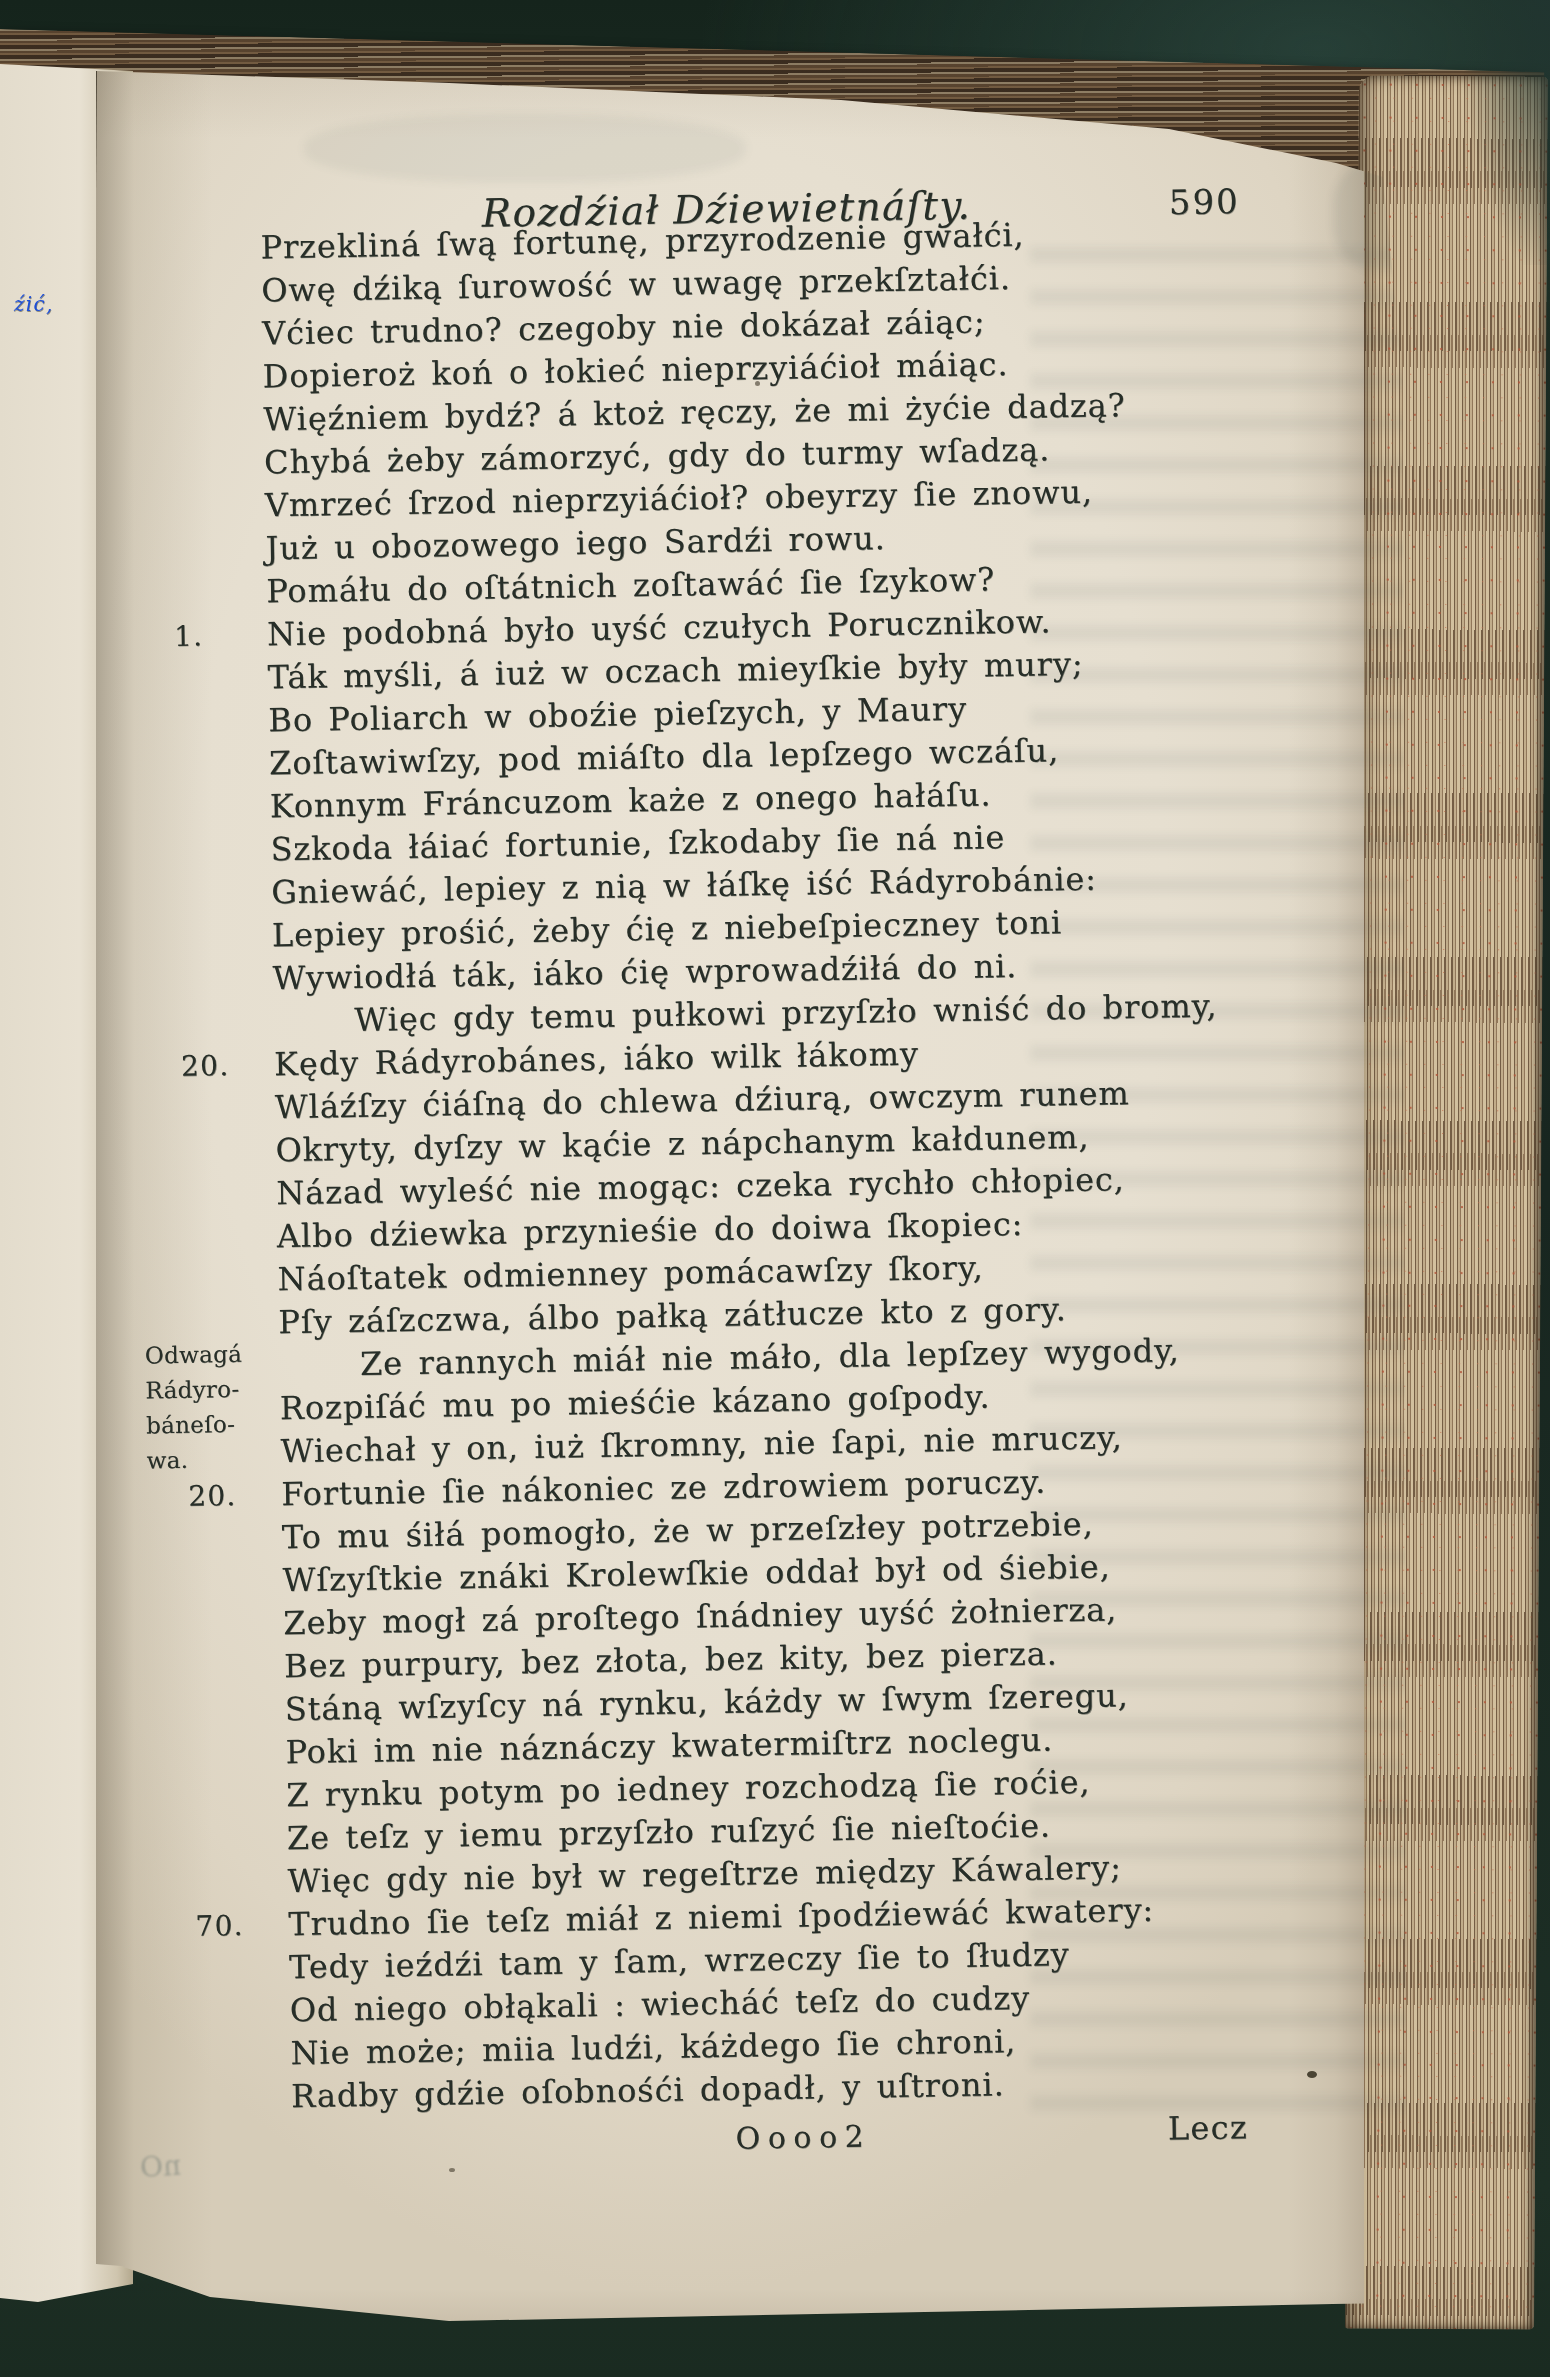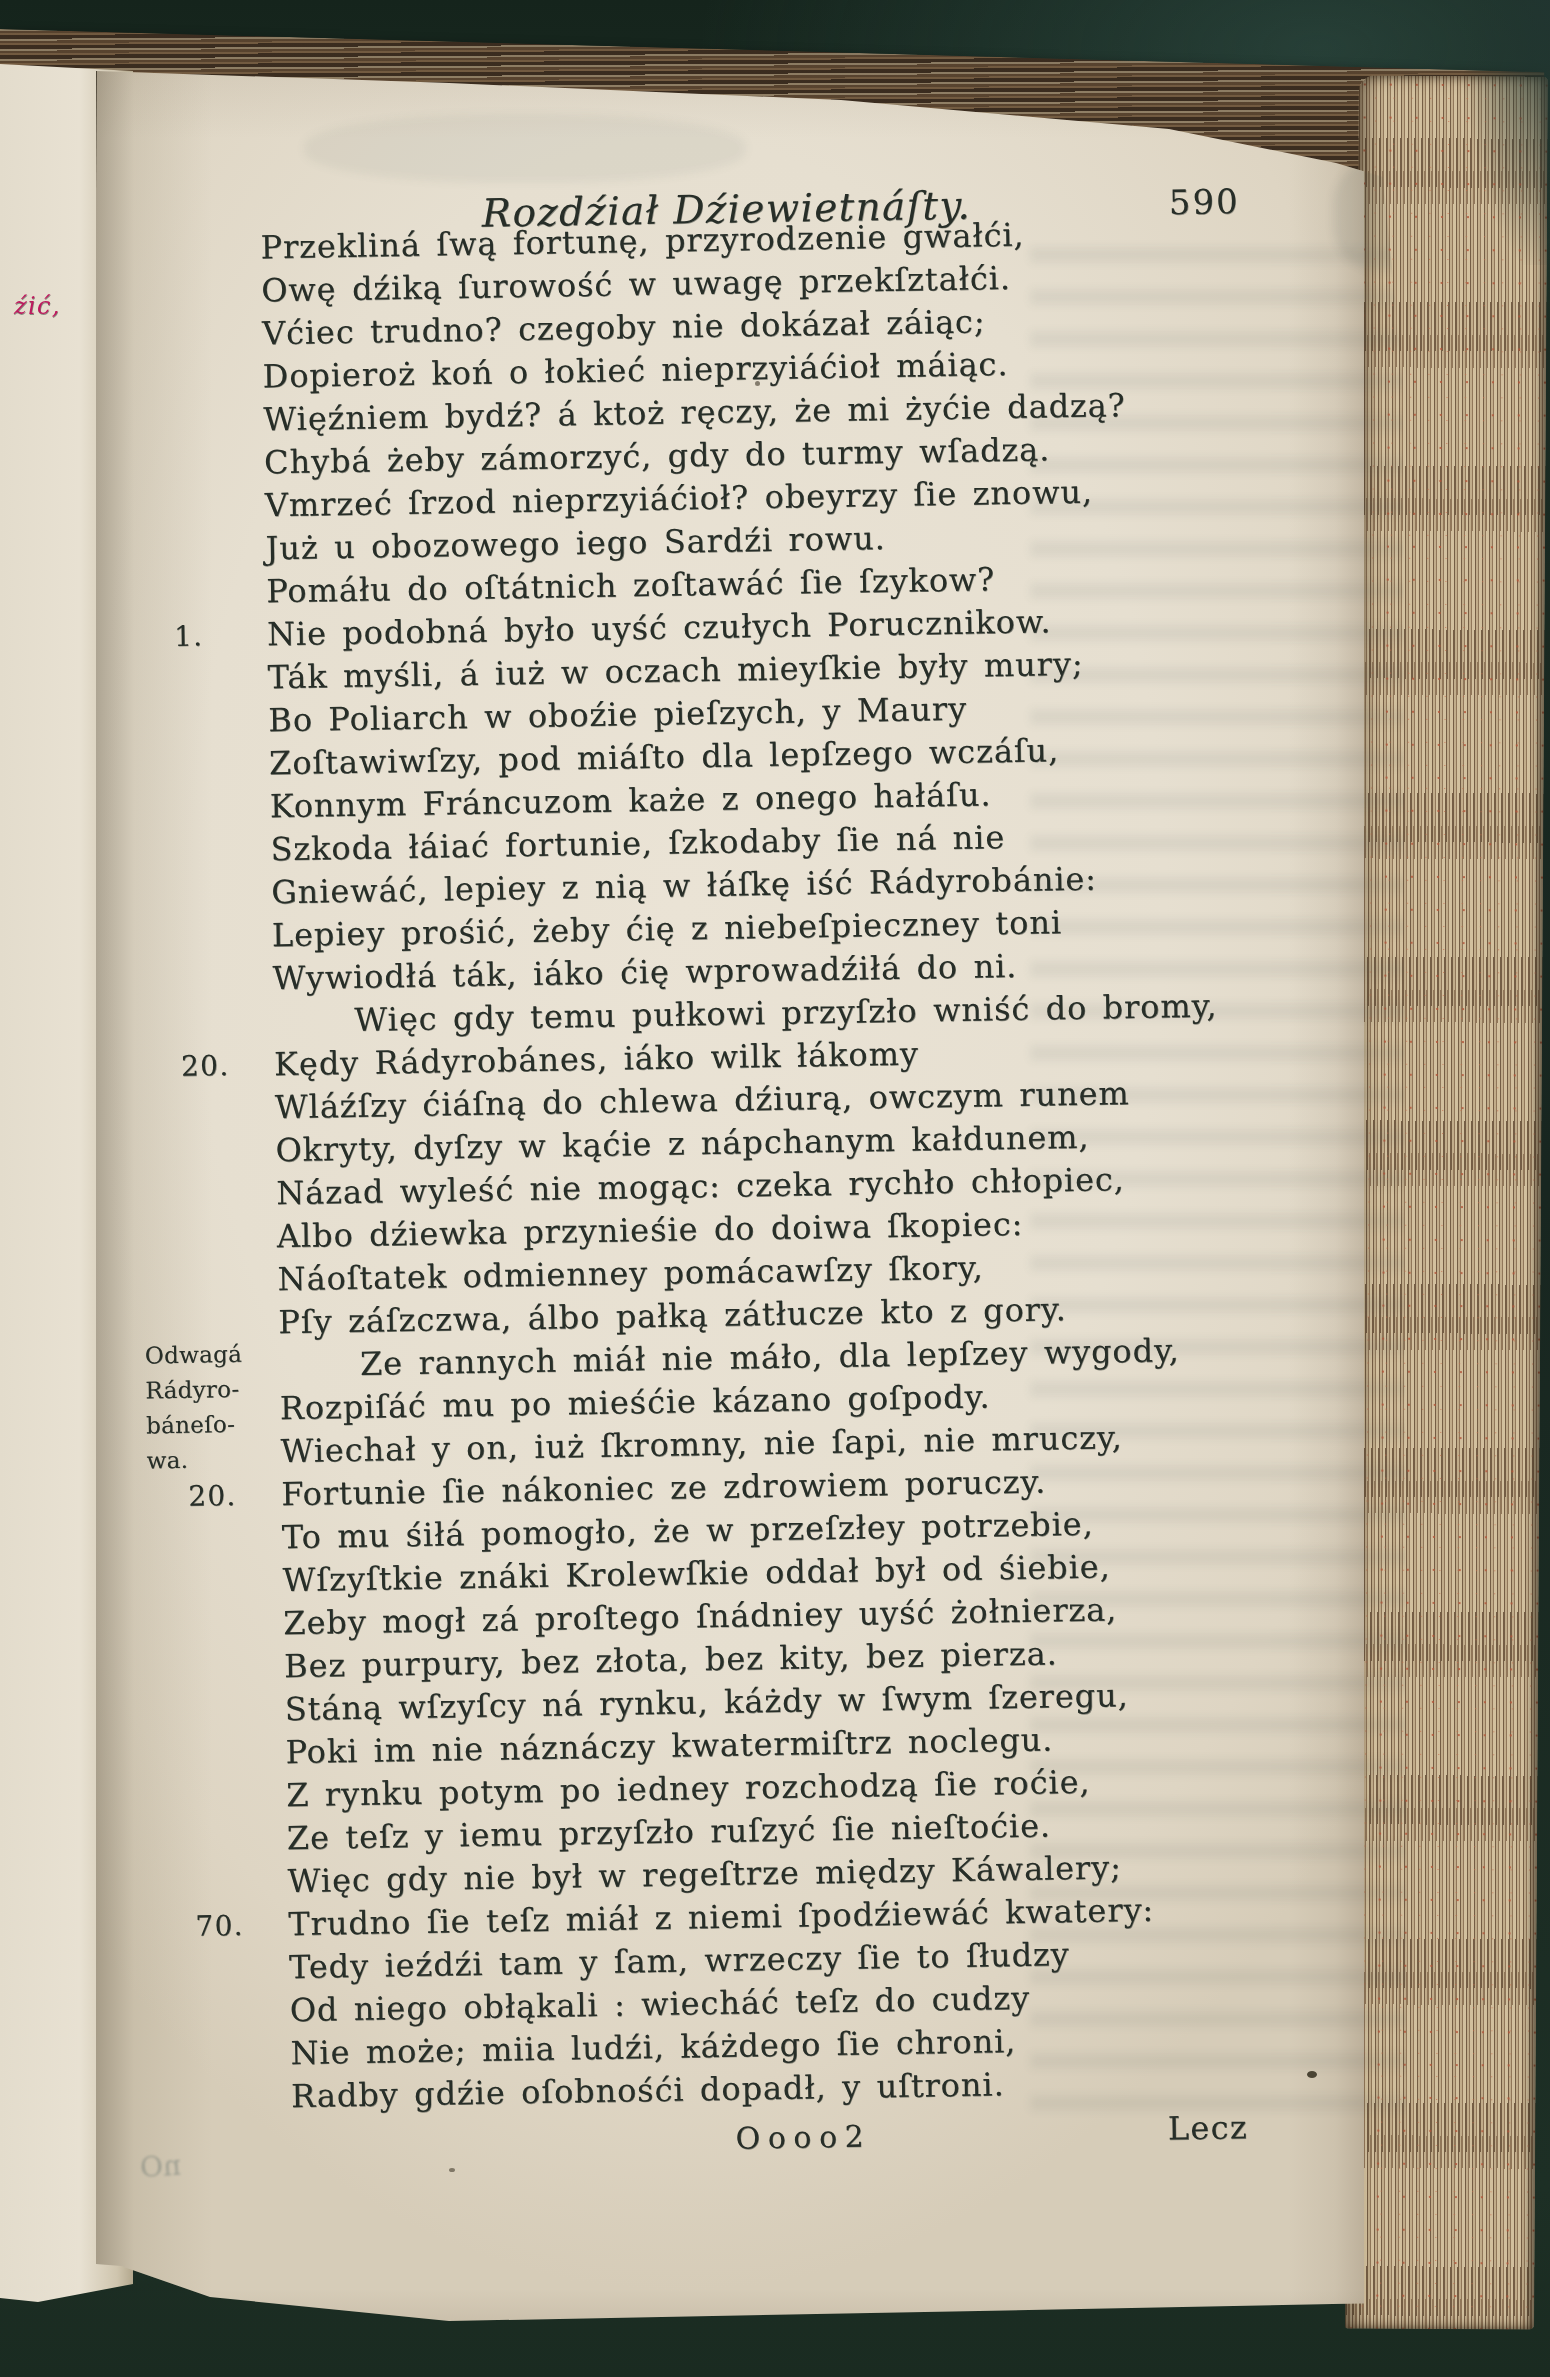--- a/index.html
+++ b/index.html
@@ -96,22 +96,22 @@
     text-shadow:0.4px 0.4px 0 rgba(39,46,40,.45);
   }
   
   .sig-row{position:absolute;left:0;top:2128px;width:1312px;height:50px;}
   .signature{position:absolute;left:480px;width:391px;text-align:center;
     font-size:30px;letter-spacing:7.6px;text-shadow:0.5px 0.6px 0 rgba(39,46,40,.5);}
   .catchword{position:absolute;left:1040px;top:-3.8px;font-size:32px;letter-spacing:1.3px;
     text-shadow:0.5px 0.6px 0 rgba(39,46,40,.5);}
   
   .opp-frag{
-    position:absolute;left:14px;top:292px;font-size:24px;font-style:italic;
-    color:#be185d;letter-spacing:1.3px;text-shadow:0.5px 0.5px 0 rgba(45,51,44,.5);
+    position:absolute;left:14px;top:292px;font-size:20px;font-style:italic;
+    color:#1d4ed8;letter-spacing:1.3px;text-shadow:0.5px 0.5px 0 rgba(45,51,44,.5);
   }
   .ghost-mark{
     position:absolute;left:140px;top:2150px;font-size:28px;color:#5d6c68;
     opacity:.4;filter:blur(0.9px);transform:scaleX(-1) rotate(4deg);
   }
   
   .ghost-strip{
     position:absolute;filter:blur(4.4px);opacity:.6;pointer-events:none;
     background:repeating-linear-gradient(180deg, rgba(84,96,90,.14) 0 16.4px, rgba(0,0,0,0) 16.4px 42px);
   }

